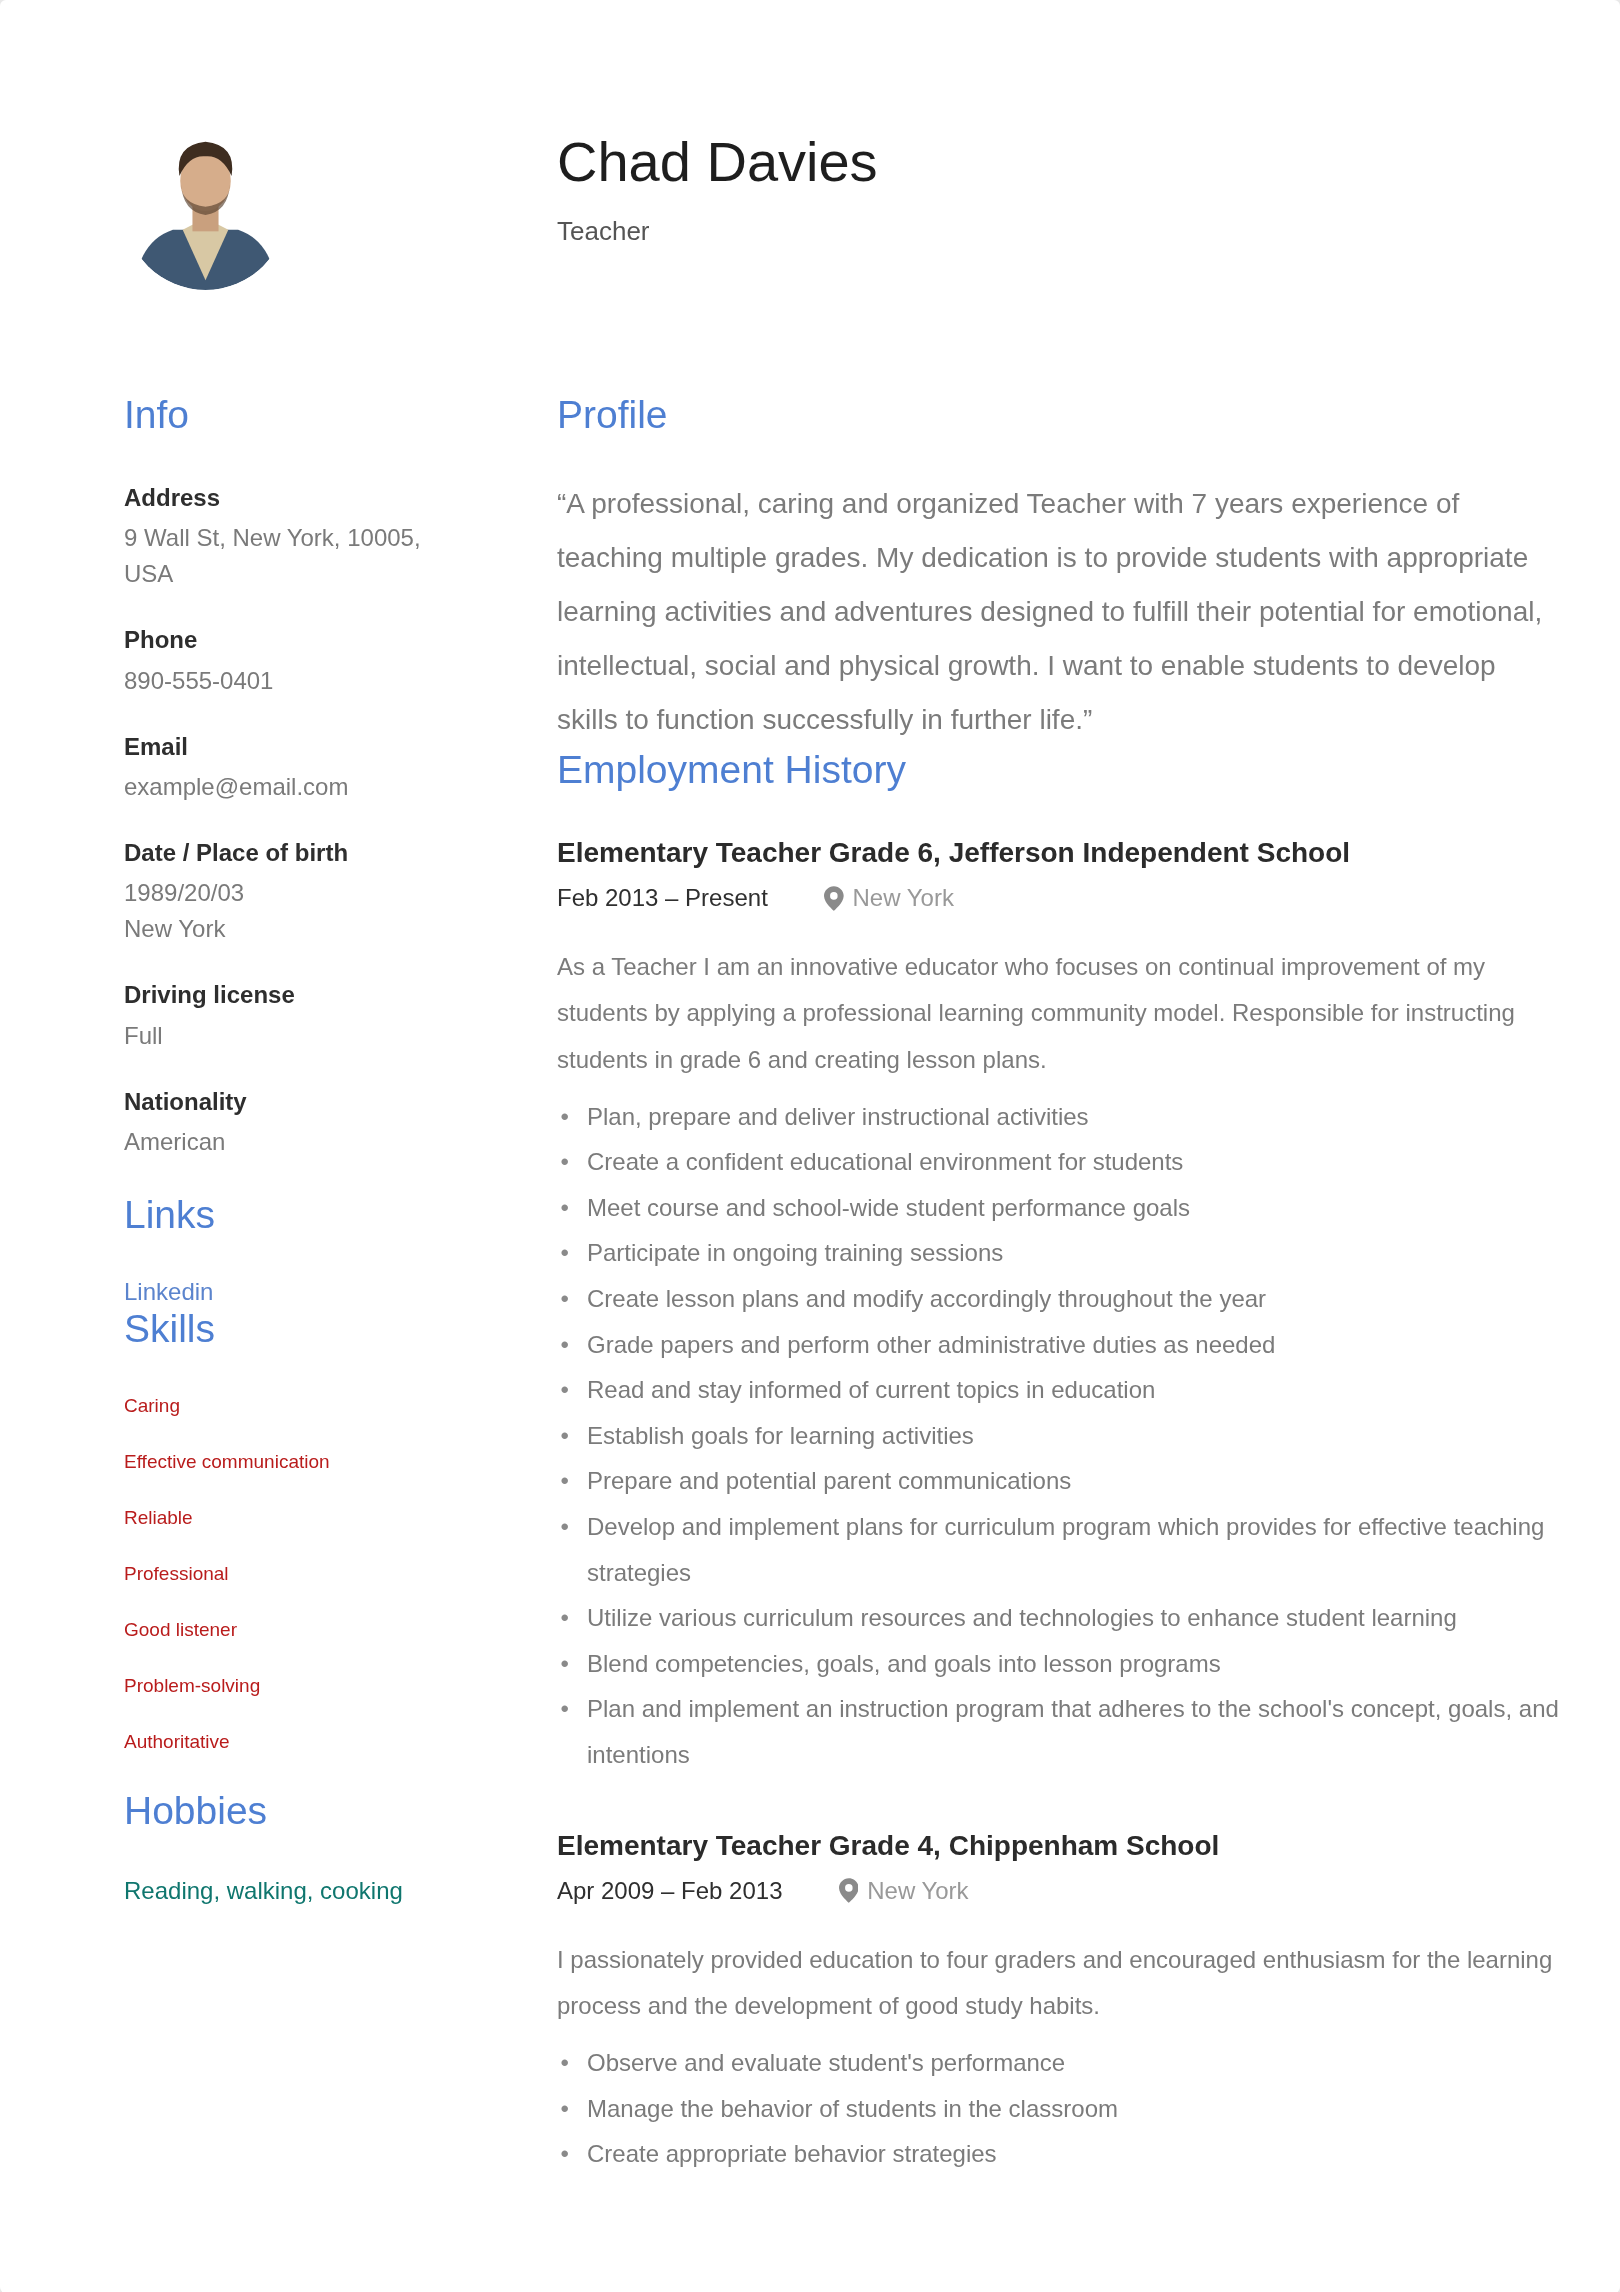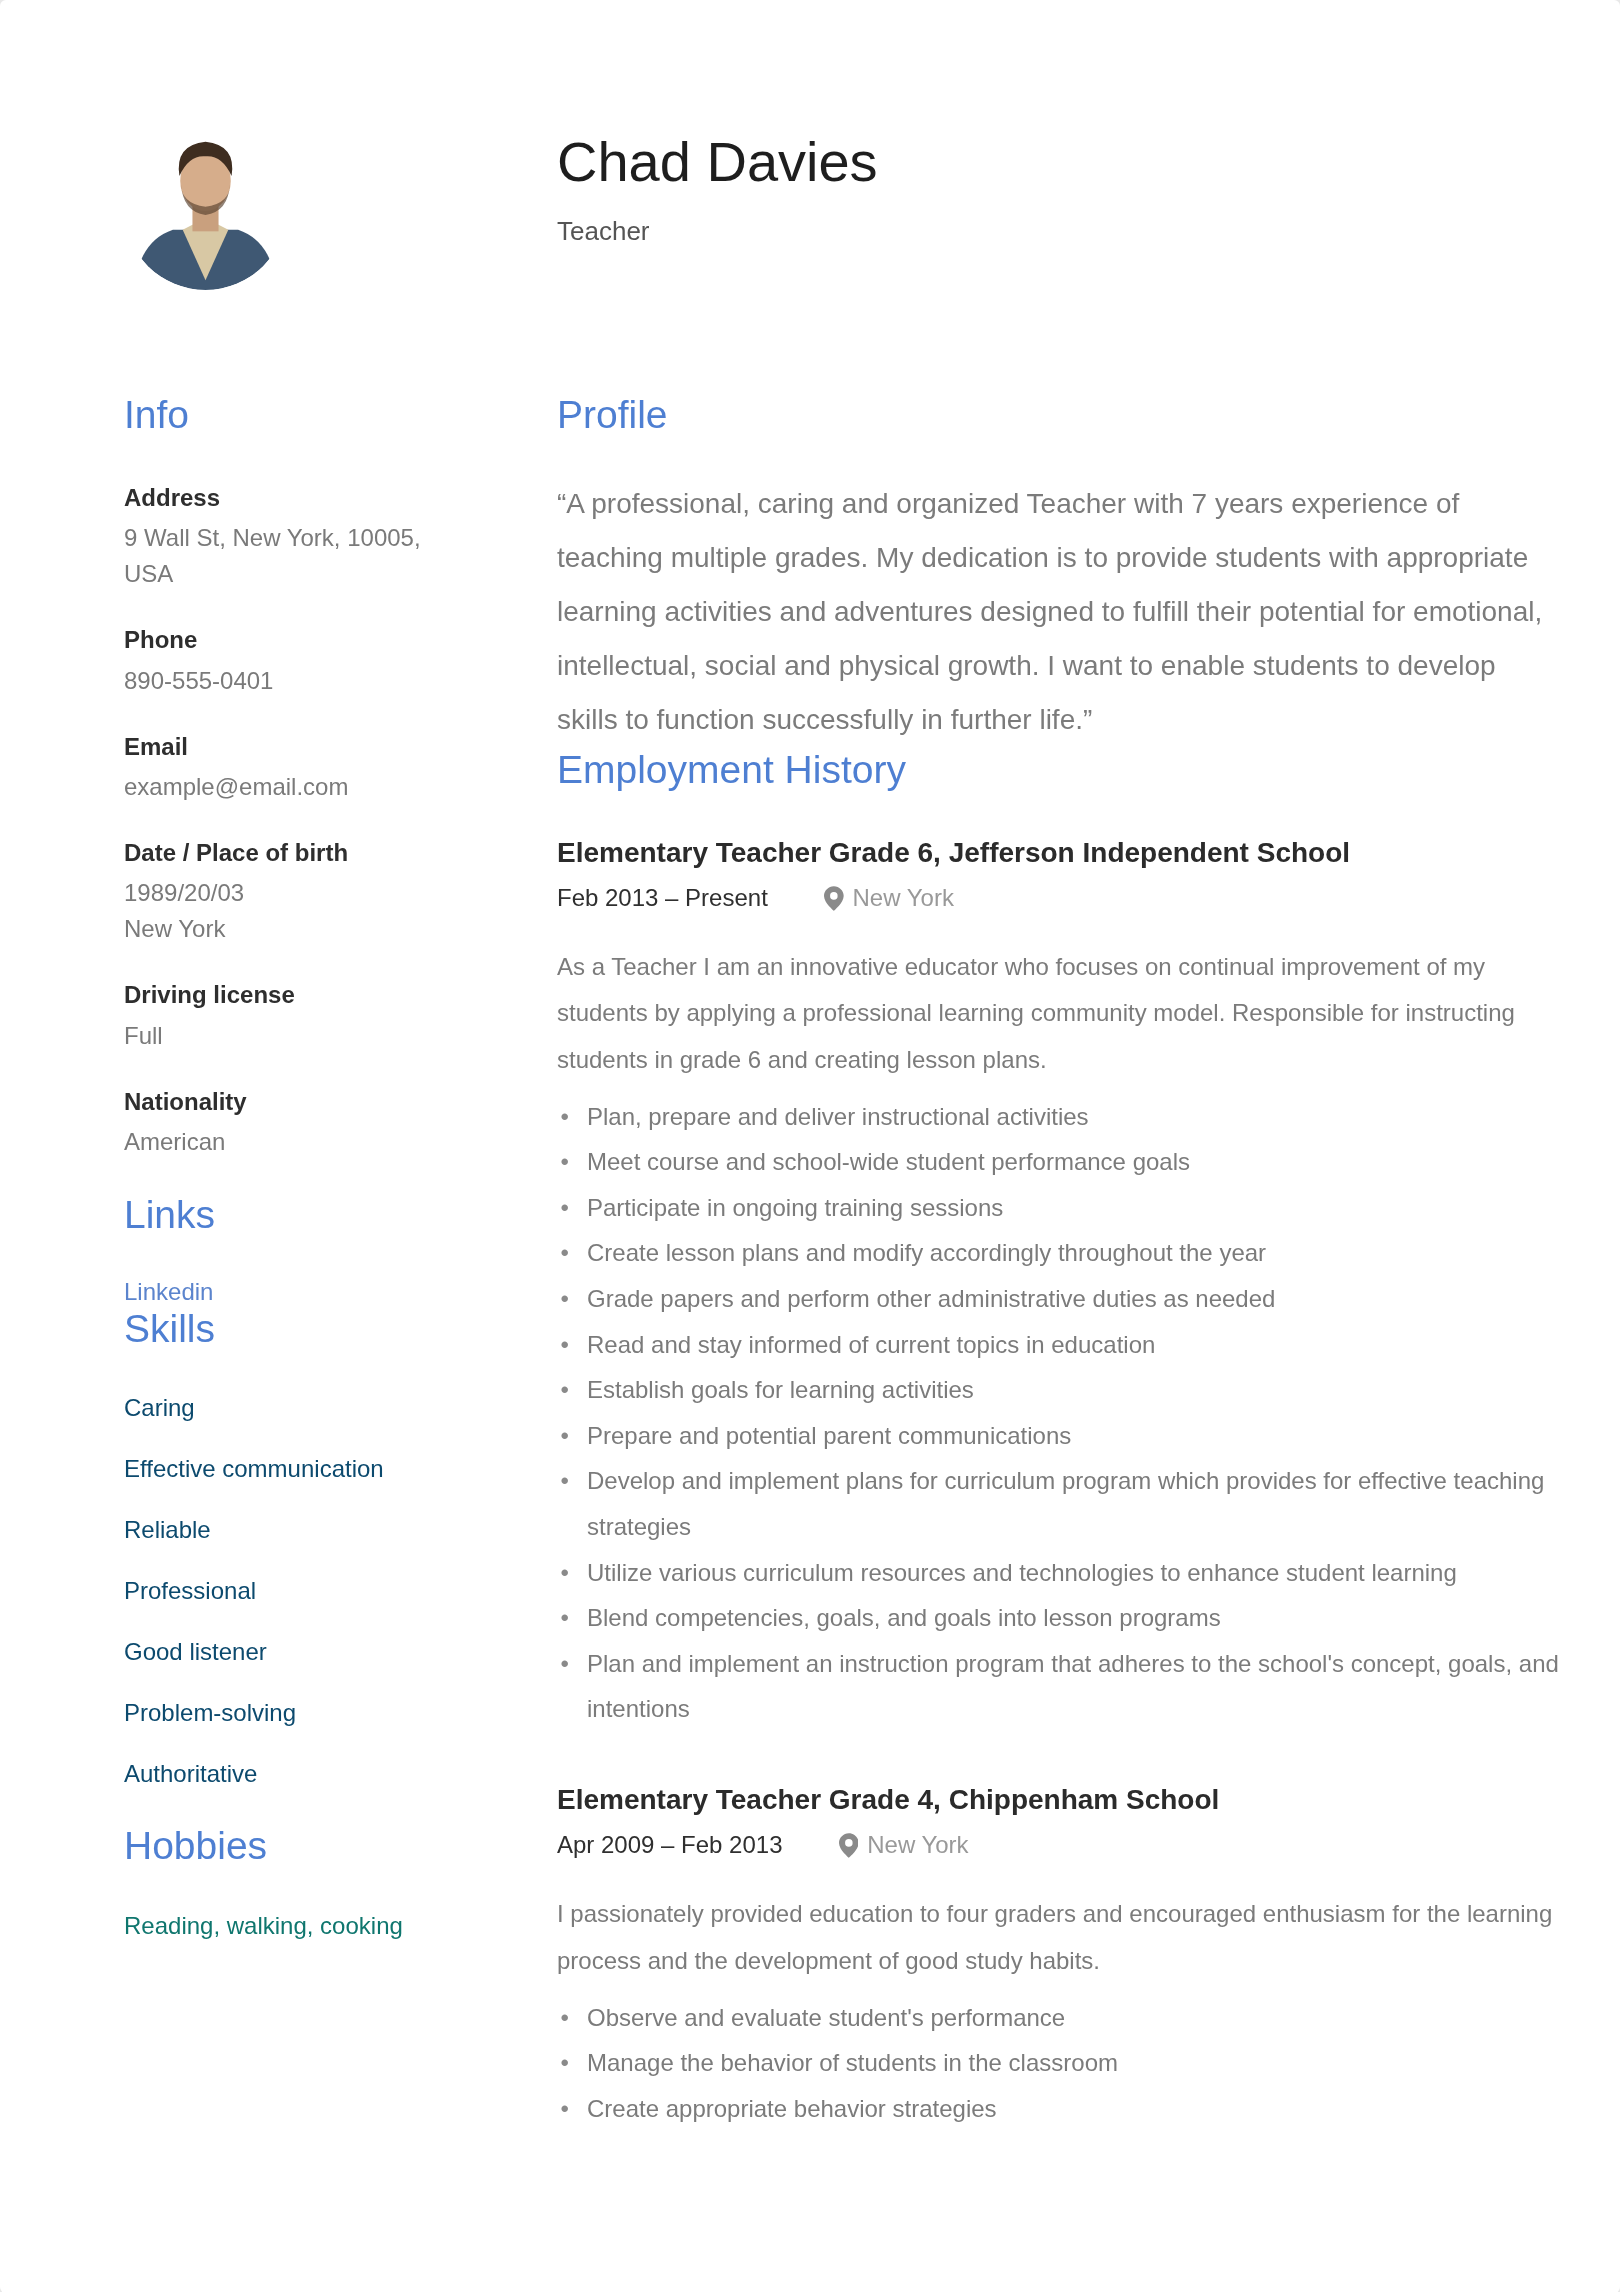--- a/index.html
+++ b/index.html
@@ -21,21 +21,21 @@
   .sec-gap-skills{margin-top:85px;}
   .sec-gap-hobbies{margin-top:90px;}
   
   .info-fields{margin-top:43px;}
   .info-field{margin-bottom:32px;}
   .info-label{font-size:24px;font-weight:700;color:#2e2e2e;line-height:1.3;margin-bottom:7.2px;}
   .info-value{font-size:24px;color:#7a7a7a;line-height:1.5;}
   
   .link-item{font-size:24px;color:#5b84cd;margin-top:39px;display:inline-block;text-decoration:none;cursor:pointer;}
   .skills-list{margin:43px 0 0;padding:0;list-style:none;}
-  .skills-list li{font-size:24px;color:#0c4a6e;line-height:1;margin-bottom:37px;}
+  .skills-list li{font-size:19px;color:#b91c1c;line-height:1;margin-bottom:37px;}
   .hobby-value{font-size:24px;color:#0f766e;margin-top:43px;}
   
   .profile-text{font-size:28px;color:#7b7b7b;line-height:1.93;margin:38px 0 0;}
   .sec-gap-emp{margin-top:64px;}
   .job{margin-top:41px;}
   .job + .job{margin-top:50px;}
   .job-title{font-size:28px;font-weight:600;color:#2b2b2b;line-height:1.25;margin:0;}
   .job-meta{display:flex;align-items:center;margin-top:14.3px;font-size:24px;}
   .job-dates{color:#2f2f2f;font-weight:500;}
   .job-loc{display:flex;align-items:center;margin-left:56px;color:#999999;}
@@ -137,20 +137,21 @@
         <span class="job-loc">
           <svg class="pin" viewBox="0 0 24 30">
             <path d="M12 0C5.4 0 0 5.4 0 12c0 8.2 12 18 12 18s12-9.8 12-18C24 5.4 18.6 0 12 0zm0 16.4a4.6 4.6 0 1 1 0-9.2 4.6 4.6 0 0 1 0 9.2z" fill="#8a8a8a"></path>
           </svg>
           <span>New York</span>
         </span>
       </div>
       <p class="job-summary">As a Teacher I am an innovative educator who focuses on continual improvement of my students by applying a professional learning community model. Responsible for instructing students in grade 6 and creating lesson plans.</p>
       <ul class="duties">
         <li>Plan, prepare and deliver instructional activities</li>
+        <li>Create a confident educational environment for students</li>
         <li>Meet course and school-wide student performance goals</li>
         <li>Participate in ongoing training sessions</li>
         <li>Create lesson plans and modify accordingly throughout the year</li>
         <li>Grade papers and perform other administrative duties as needed</li>
         <li>Read and stay informed of current topics in education</li>
         <li>Establish goals for learning activities</li>
         <li>Prepare and potential parent communications</li>
         <li>Develop and implement plans for curriculum program which provides for effective teaching strategies</li>
         <li>Utilize various curriculum resources and technologies to enhance student learning</li>
         <li>Blend competencies, goals, and goals into lesson programs</li>

